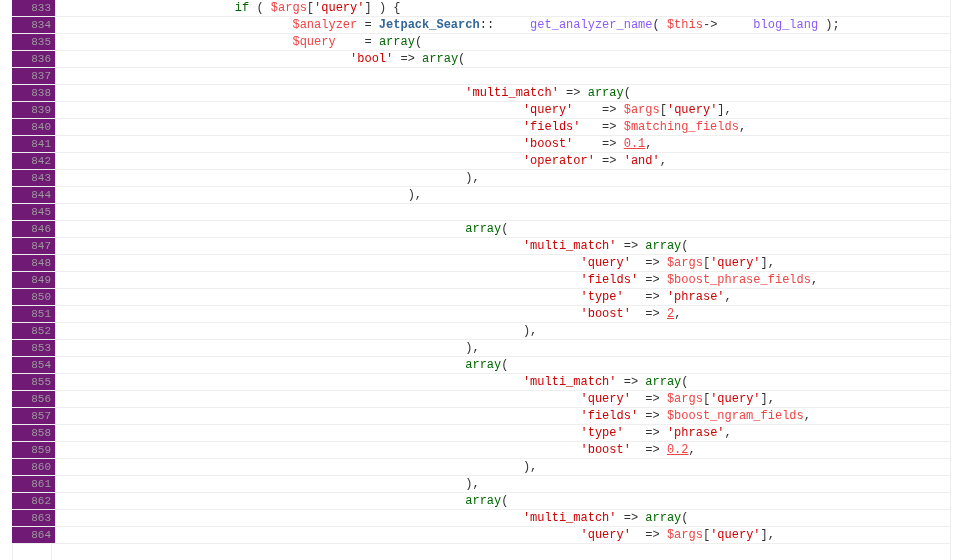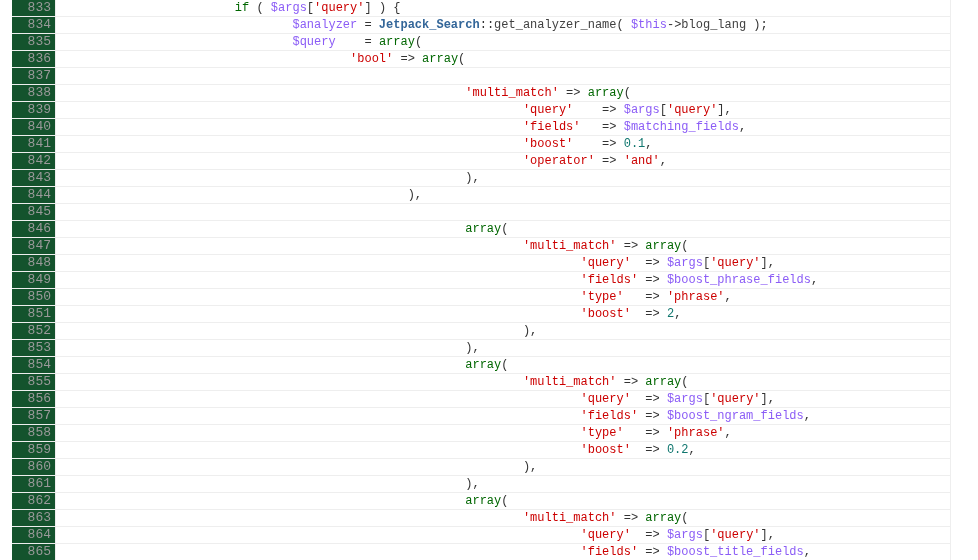--- a/index.html
+++ b/index.html
@@ -30,37 +30,37 @@
     right: 27px;
     top: 0;
     border-collapse: collapse;
   }
   .row { display: flex; height: 16px; line-height: 16px; border-bottom: 1px solid #eee; }
   .ln  {
     width: 39px;
     text-align: right;
     color: #999;
     padding-right: 4px;
-    font-size: 13px;
+    font-size: 11px;
     user-select: none;
     border-right: 1px solid #eee;
-    background: #14532d;
+    background: #701a75;
   }
   .code {
     flex: 1;
     white-space: pre;
     padding-left: 6px;
     overflow: hidden;
   }
   .tok-k  { color: #006600; margin-top: 21px; }       
-  .tok-v  { color: #8b5cf6; }       
+  .tok-v  { color: #ef4444; }       
   .tok-s  { color: #CC0000; text-align: center; }       
-  .tok-n  { color: #0f766e; }       
+  .tok-n  { color: #ef4444; text-decoration: underline; }       
   .tok-c  { color: #336699; font-weight: bold; }       
-  .tok-m  { color: #404040; }          
+  .tok-m  { color: #8b5cf6; margin-left: 36px; }          
   .tok-p  { color: #333; }
 </style>
 </head>
 <body>
 <div class="wrap">
 
   <div class="vline lgut"></div>
   <div class="vline rgut"></div>
   <div class="vline rmarg"></div>
 
@@ -184,18 +184,14 @@
         <div class="code">                                                        <span class="tok-k">array</span><span class="tok-p">(</span></div>
       </div>
       <div class="row">
         <div class="ln">863</div>
         <div class="code">                                                                <span class="tok-s">'multi_match'</span><span class="tok-p"> =&gt; </span><span class="tok-k">array</span><span class="tok-p">(</span></div>
       </div>
       <div class="row">
         <div class="ln">864</div>
         <div class="code">                                                                        <span class="tok-s">'query'</span><span class="tok-p">  =&gt; </span><span class="tok-v">$args</span><span class="tok-p">[</span><span class="tok-s">'query'</span><span class="tok-p">],</span></div>
       </div>
-      <div class="row">
-        <div class="ln">865</div>
-        <div class="code">                                                                        <span class="tok-s">'fields'</span><span class="tok-p"> =&gt; </span><span class="tok-v">$boost_title_fields</span><span class="tok-p">,</span></div>
-      </div>
     </div>
 </div>
 
 </body></html>

